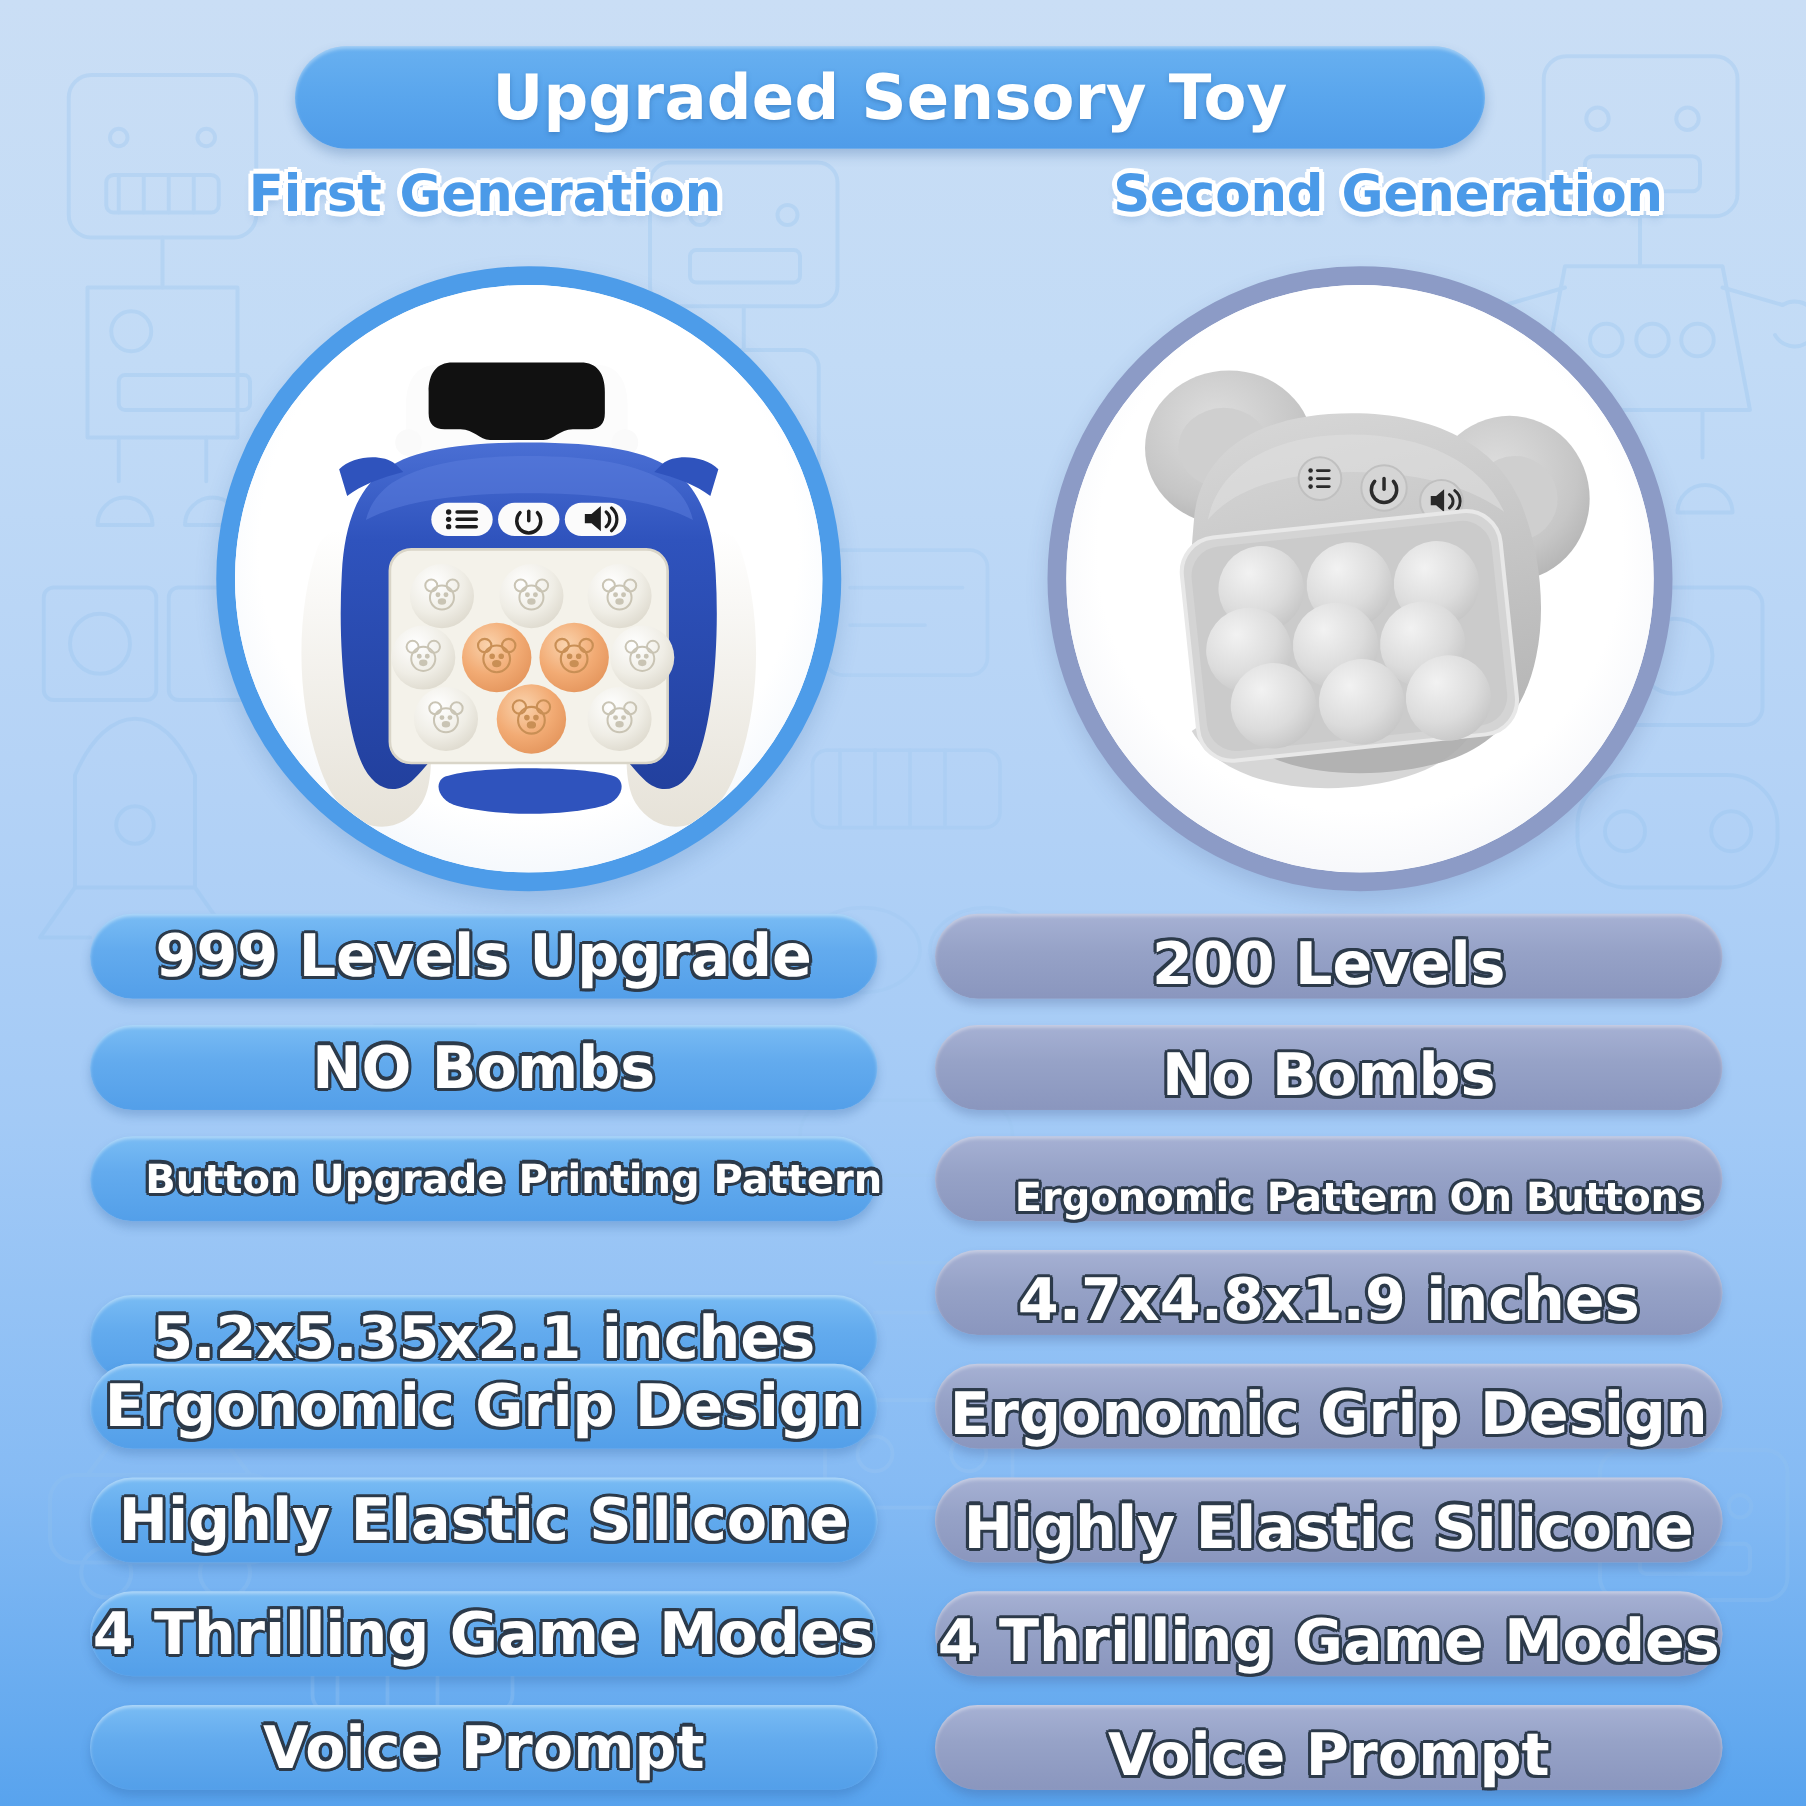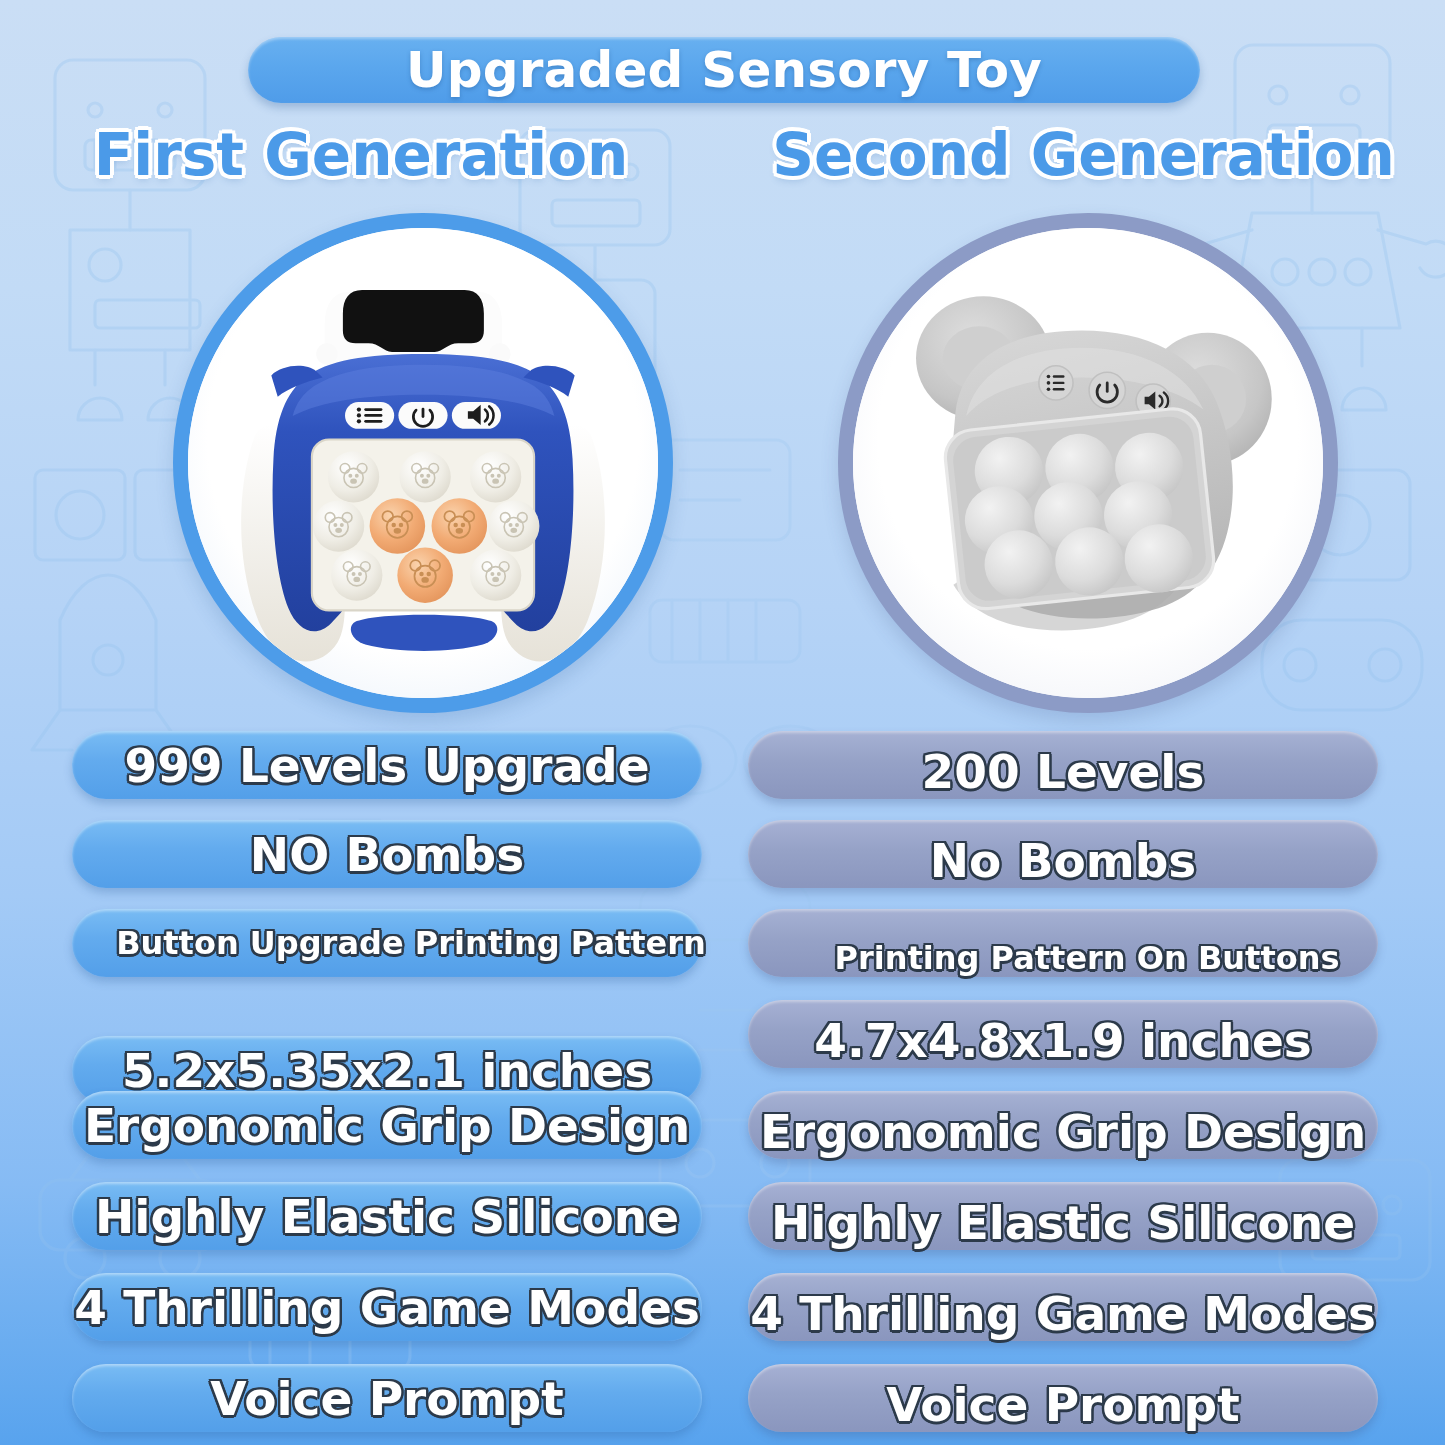--- a/index.html
+++ b/index.html
@@ -13,40 +13,41 @@
     background:linear-gradient(180deg,#cadef5 0%,#c2dbf6 20%,#b5d3f6 42%,#a3caf6 62%,#86bbf4 82%,#63a9ef 96%,#58a3ee 100%);
   }
   
   .doodles{position:absolute;inset:0;opacity:.30;pointer-events:none;}
   .doodles svg{width:100%;height:100%;}
   .dsh{fill:none;stroke:#93c2ef;stroke-width:3.2;stroke-linecap:round;stroke-linejoin:round;}
   .dsh2{fill:none;stroke:#9ec8f1;stroke-width:3;stroke-linecap:round;stroke-linejoin:round;}
 
   
   .title-banner{
-    position:absolute;left:248px;top:37px;width:952px;height:66px;
+    position:absolute;left:236px;top:37px;width:952px;height:82px;
     border-radius:41px;
     background:linear-gradient(180deg,#68b0f0 0%,#5aa6ed 48%,#4f9ce9 100%);
     box-shadow:0 5px 9px rgba(40,90,150,.28), inset 0 2px 3px rgba(255,255,255,.38);
     display:flex;align-items:center;justify-content:center;
   }
   .title-text{
     font-size:50px;font-weight:700;color:#ffffff;letter-spacing:.2px;
     text-shadow:0 2px 4px rgba(30,80,140,.35);
     white-space:nowrap;
   }
 
   
   .gen-head{
-    position:absolute;top:121px;font-size:58px;font-weight:700;
+    position:absolute;top:131px;font-size:41px;font-weight:700;
     color:#4b9ae8;white-space:nowrap;
     text-shadow:
       -3px -3px 0 #fff, 3px -3px 0 #fff, -3px 3px 0 #fff, 3px 3px 0 #fff,
       -4px 0 0 #fff, 4px 0 0 #fff, 0 -4px 0 #fff, 0 4px 0 #fff,
       0 5px 7px rgba(80,130,190,.30);
+    padding-left: 27px;
   }
   #gen-head-left{left:0;width:722px;text-align:center;}
   #gen-head-right{left:722px;width:723px;text-align:center;}
 
   
   .prod-circle{position:absolute;border-radius:50%;overflow:hidden;}
   #prod-left{left:173px;top:213px;width:470px;height:470px;
     background:#ffffff;border:15px solid #4d9ce9;
     box-shadow:0 8px 18px rgba(40,90,150,.18);}
   #prod-right{left:838px;top:213px;width:470px;height:470px;
@@ -431,21 +432,21 @@
       <span class="pill-label">NO Bombs</span>
     </div>
   <div class="pill right" style="top:820px">
       <span class="pill-label">No Bombs</span>
     </div>
 
   <div class="pill left" style="top:909px">
       <span class="pill-label sm">Button Upgrade Printing Pattern</span>
     </div>
   <div class="pill right" style="top:909px">
-      <span class="pill-label sm">Printing Pattern On Buttons</span>
+      <span class="pill-label sm">Ergonomic Pattern On Buttons</span>
     </div>
 
   <div class="pill left" style="top:1036px">
       <span class="pill-label">5.2x5.35x2.1 inches</span>
     </div>
   <div class="pill right" style="top:1000px">
       <span class="pill-label">4.7x4.8x1.9 inches</span>
     </div>
 
   <div class="pill left" style="top:1091px">

